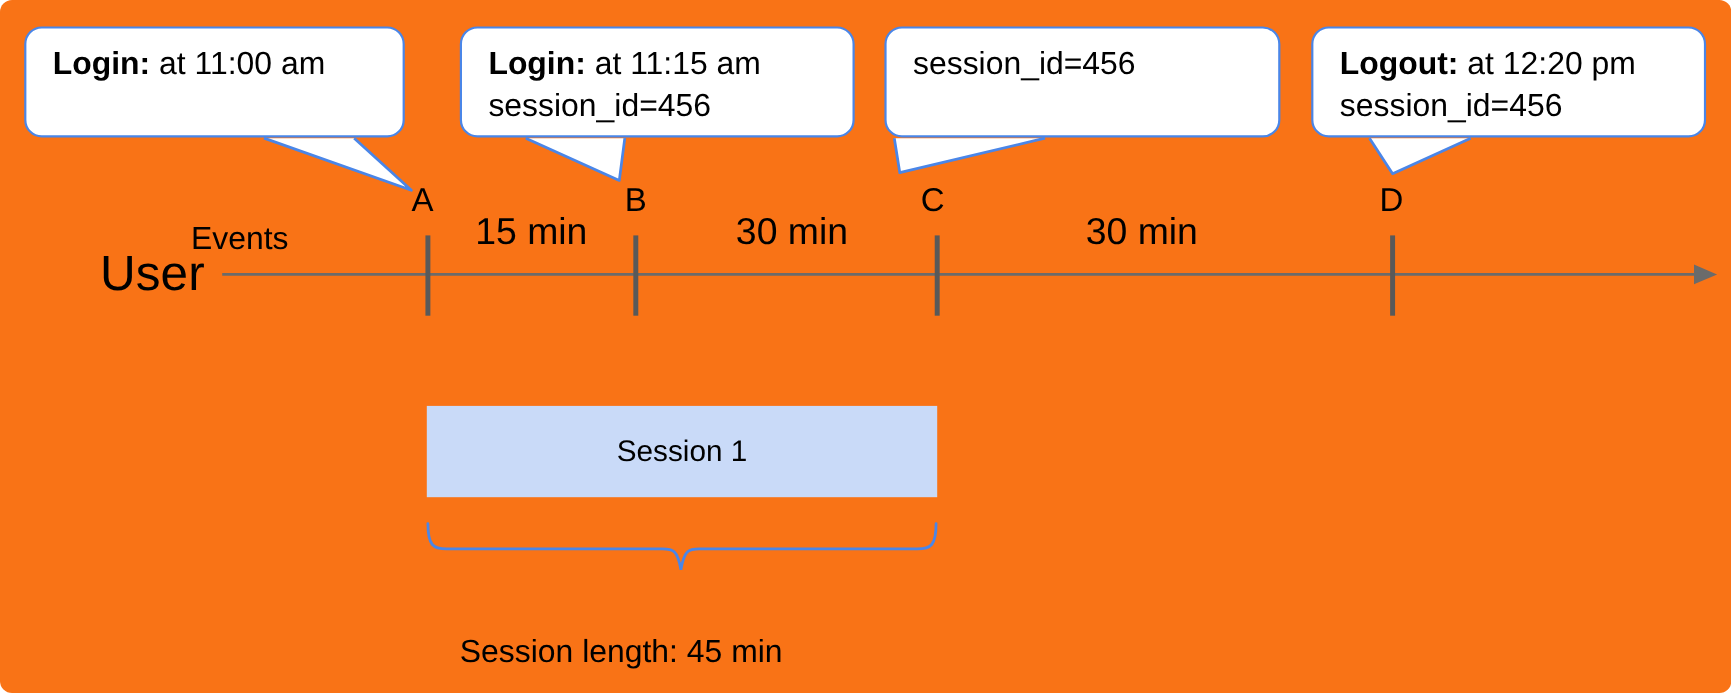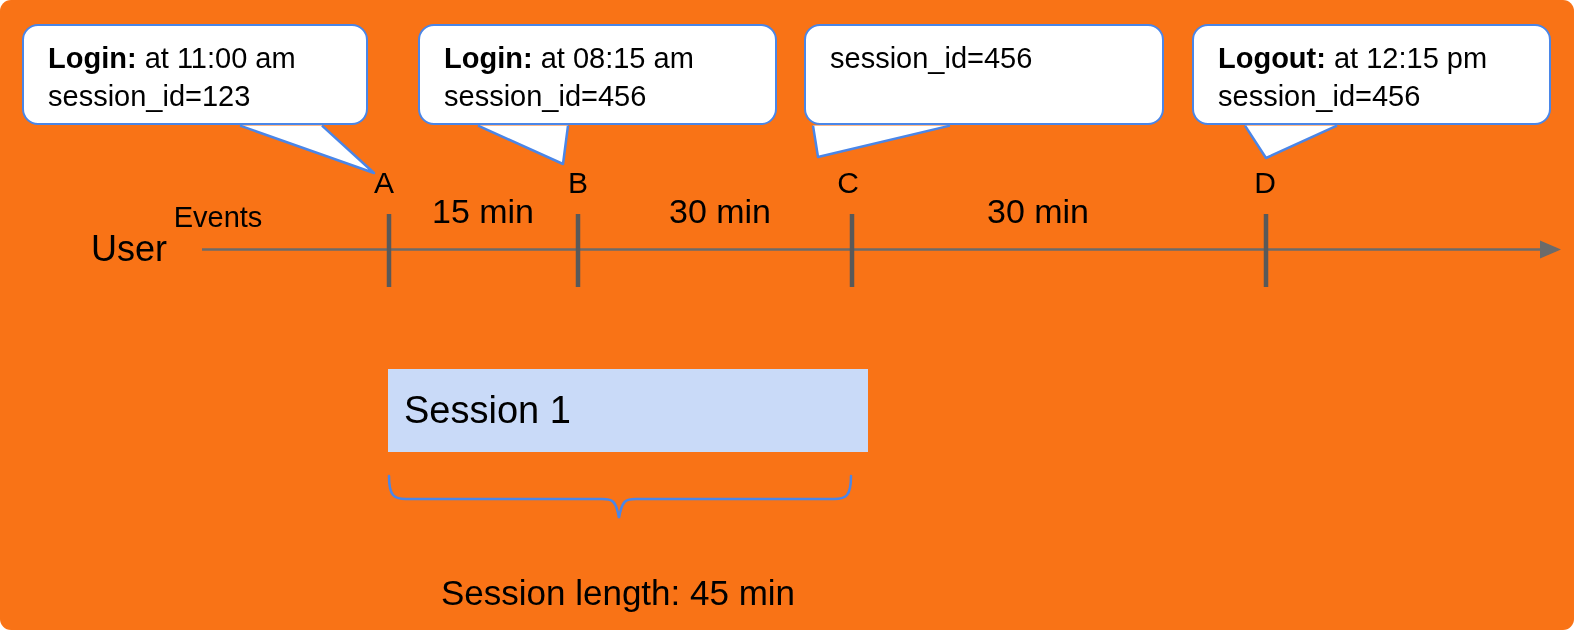--- a/index.html
+++ b/index.html
@@ -21,53 +21,52 @@
     padding:13px 10px 13px 24px;
     font-size:29px;
     line-height:38px;
     white-space:nowrap;
     z-index:2;
   }
   .bubble .evt-label{font-weight:bold;}
   .overlay{position:absolute;left:0;top:0;z-index:3;}
   .tl-label{position:absolute;font-size:30px;line-height:32px;text-align:center;}
   .iv-label{position:absolute;font-size:34px;line-height:29px;text-align:center;}
-  .user-label{position:absolute;left:91px;top:231px;font-size:36px;line-height:36px;text-align:center;}
+  .user-label{position:absolute;left:91px;top:231px;font-size:45px;line-height:36px;text-align:center;}
   .events-label{position:absolute;left:168px;top:169px;width:100px;font-size:29px;line-height:31px;text-align:center;margin-top:33px;}
   .session-box{
     position:absolute;left:388px;top:369px;width:464px;height:83px;
     background:#c9daf8;
-    font-size:38px;text-align:left;line-height:83px;padding-left:16px;
+    font-size:27px;text-align:center;line-height:83px;
   }
   .session-length{
     position:absolute;left:418px;top:577px;width:400px;
-    font-size:35px;line-height:32px;text-align:center;
+    font-size:29px;line-height:32px;text-align:left;
   }
 </style>
 </head>
 <body>
 
 <div id="canvas">
 
   <div class="bubble" style="left:22px;width:308px;">
     <div><span class="evt-label">Login:</span><span> at 11:00 am</span></div>
-    <div>session_id=123</div>
   </div>
 
   <div class="bubble" style="left:418px;width:321px;">
-    <div><span class="evt-label">Login:</span><span> at 08:15 am</span></div>
+    <div><span class="evt-label">Login:</span><span> at 11:15 am</span></div>
     <div>session_id=456</div>
   </div>
 
   <div class="bubble" style="left:804px;width:322px;">
     <div>session_id=456</div>
   </div>
 
   <div class="bubble" style="left:1192px;width:321px;">
-    <div><span class="evt-label">Logout:</span><span> at 12:15 pm</span></div>
+    <div><span class="evt-label">Logout:</span><span> at 12:20 pm</span></div>
     <div>session_id=456</div>
   </div>
 
   <svg class="overlay" width="1574" height="630" viewBox="0 0 1574 630">
 
     <path d="M 240,125.6 L 374,173 L 322,125.6" fill="#ffffff" stroke="#4a86e8" stroke-width="2.5" stroke-linejoin="round"></path>
     <path d="M 478,125.6 L 563,164 L 568,125.6" fill="#ffffff" stroke="#4a86e8" stroke-width="2.5" stroke-linejoin="round"></path>
     <path d="M 813,125.6 L 818,157 L 950,125.6" fill="#ffffff" stroke="#4a86e8" stroke-width="2.5" stroke-linejoin="round"></path>
     <path d="M 1245,125.6 L 1266,158 L 1337,125.6" fill="#ffffff" stroke="#4a86e8" stroke-width="2.5" stroke-linejoin="round"></path>
 

